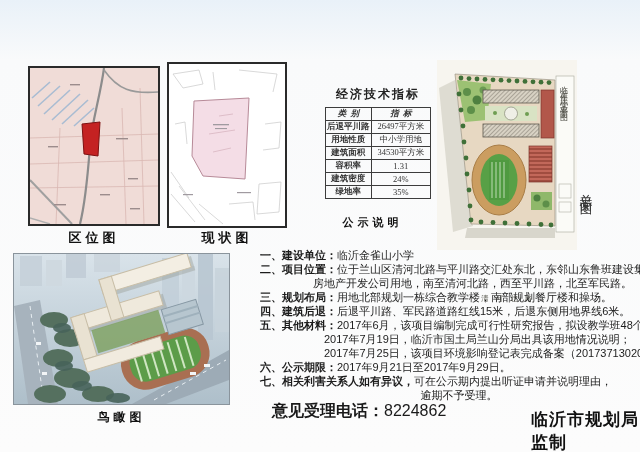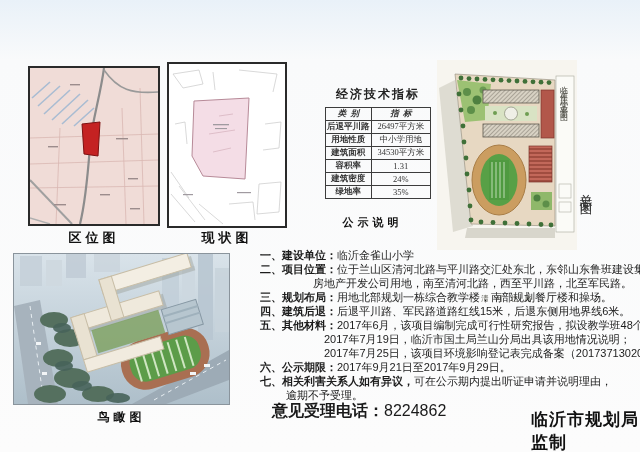--- a/index.html
+++ b/index.html
@@ -49,21 +49,21 @@
   
   #notice-title { position:absolute; left:300px; top:215px; width:145px; text-align:center;
                   font-size:11px; font-weight:bold; letter-spacing:4px; color:#111;
                   font-family:"Liberation Serif", serif; }
   #notice { position:absolute; left:260px; top:248px; width:372px; font-size:11px;
             line-height:14px; color:#1c1c1c; }
   #notice .ln { white-space:nowrap; }
   #notice .num, #notice .lab { font-weight:bold; }
   #notice .c1 { padding-left:53px; }
   #notice .c2 { padding-left:64px; }
-  #notice .c3 { padding-left:26px; }
+  #notice .c3 { padding-left:26px;text-align:center; }
 
   
   #bird { position:absolute; left:13px; top:253px; width:217px; height:152px;
           border:1px solid #8a949c; overflow:hidden; }
 
   
   #phone { position:absolute; left:272px; top:401px; font-size:16px; color:#1a1a1a; }
   #phone .plab { font-weight:bold; }
   #producer { position:absolute; left:489px; top:408px; font-size:17px; font-weight:bold;
               letter-spacing:1px; color:#111;margin-left:42px; }

